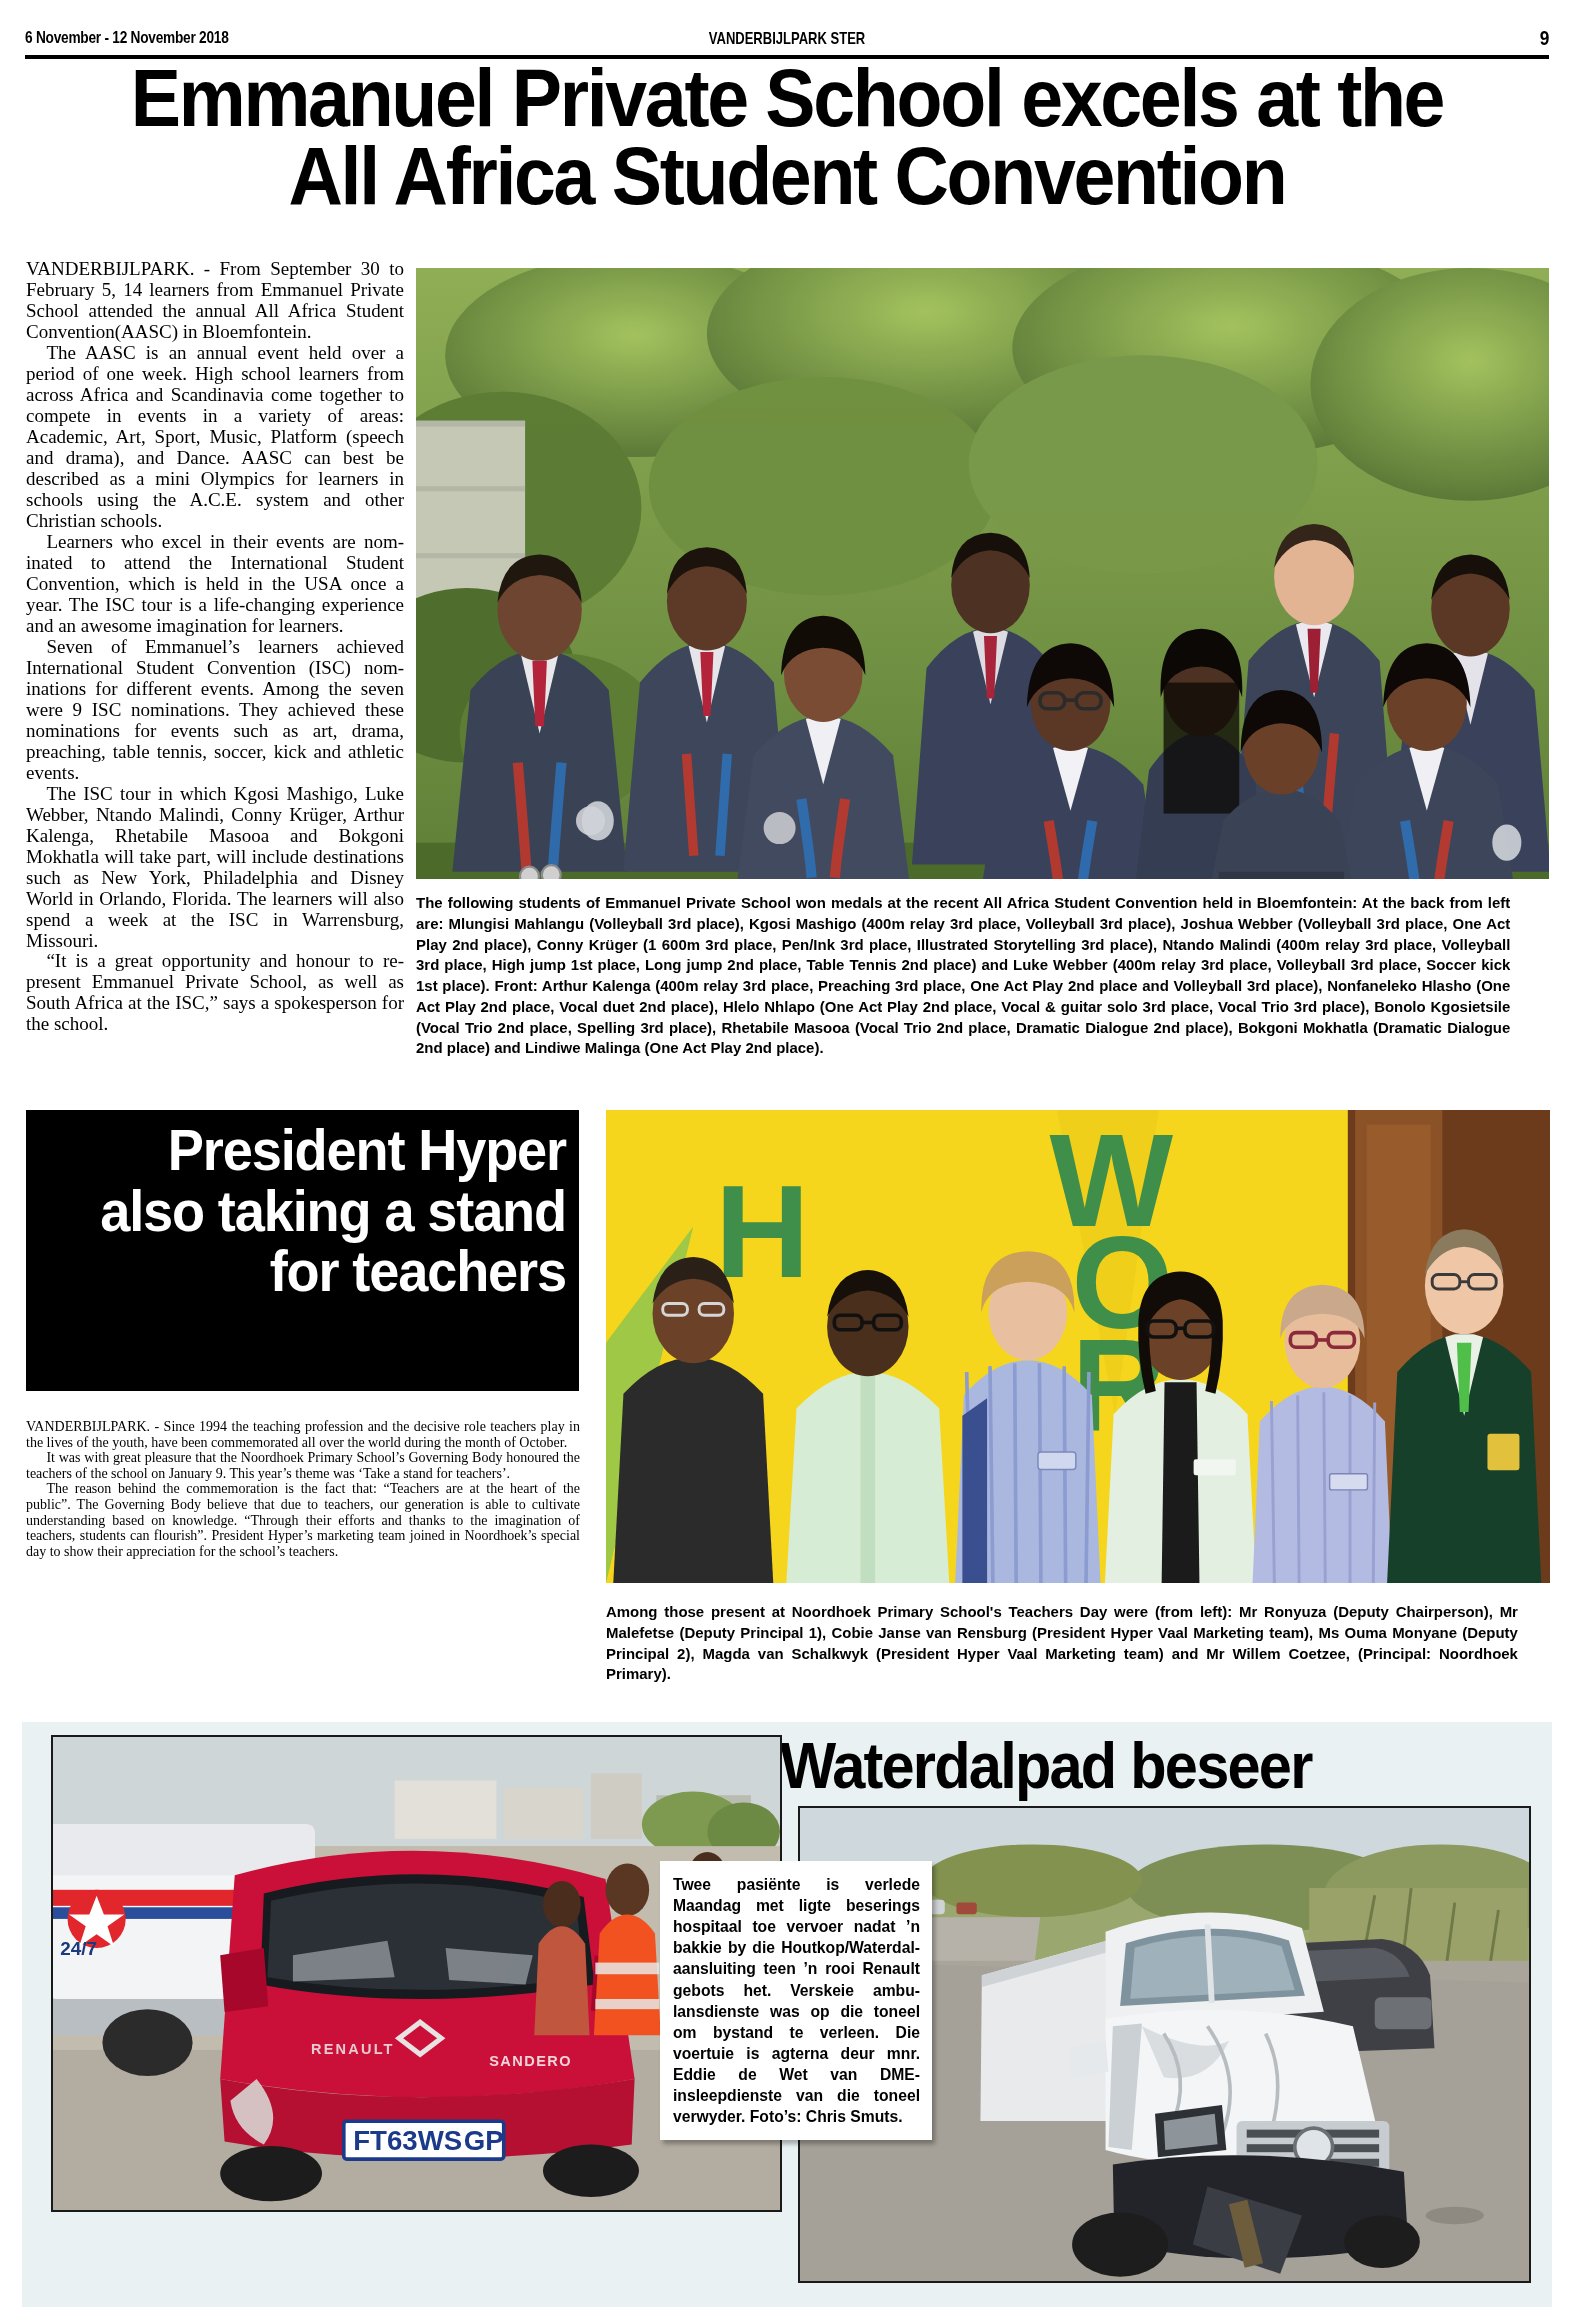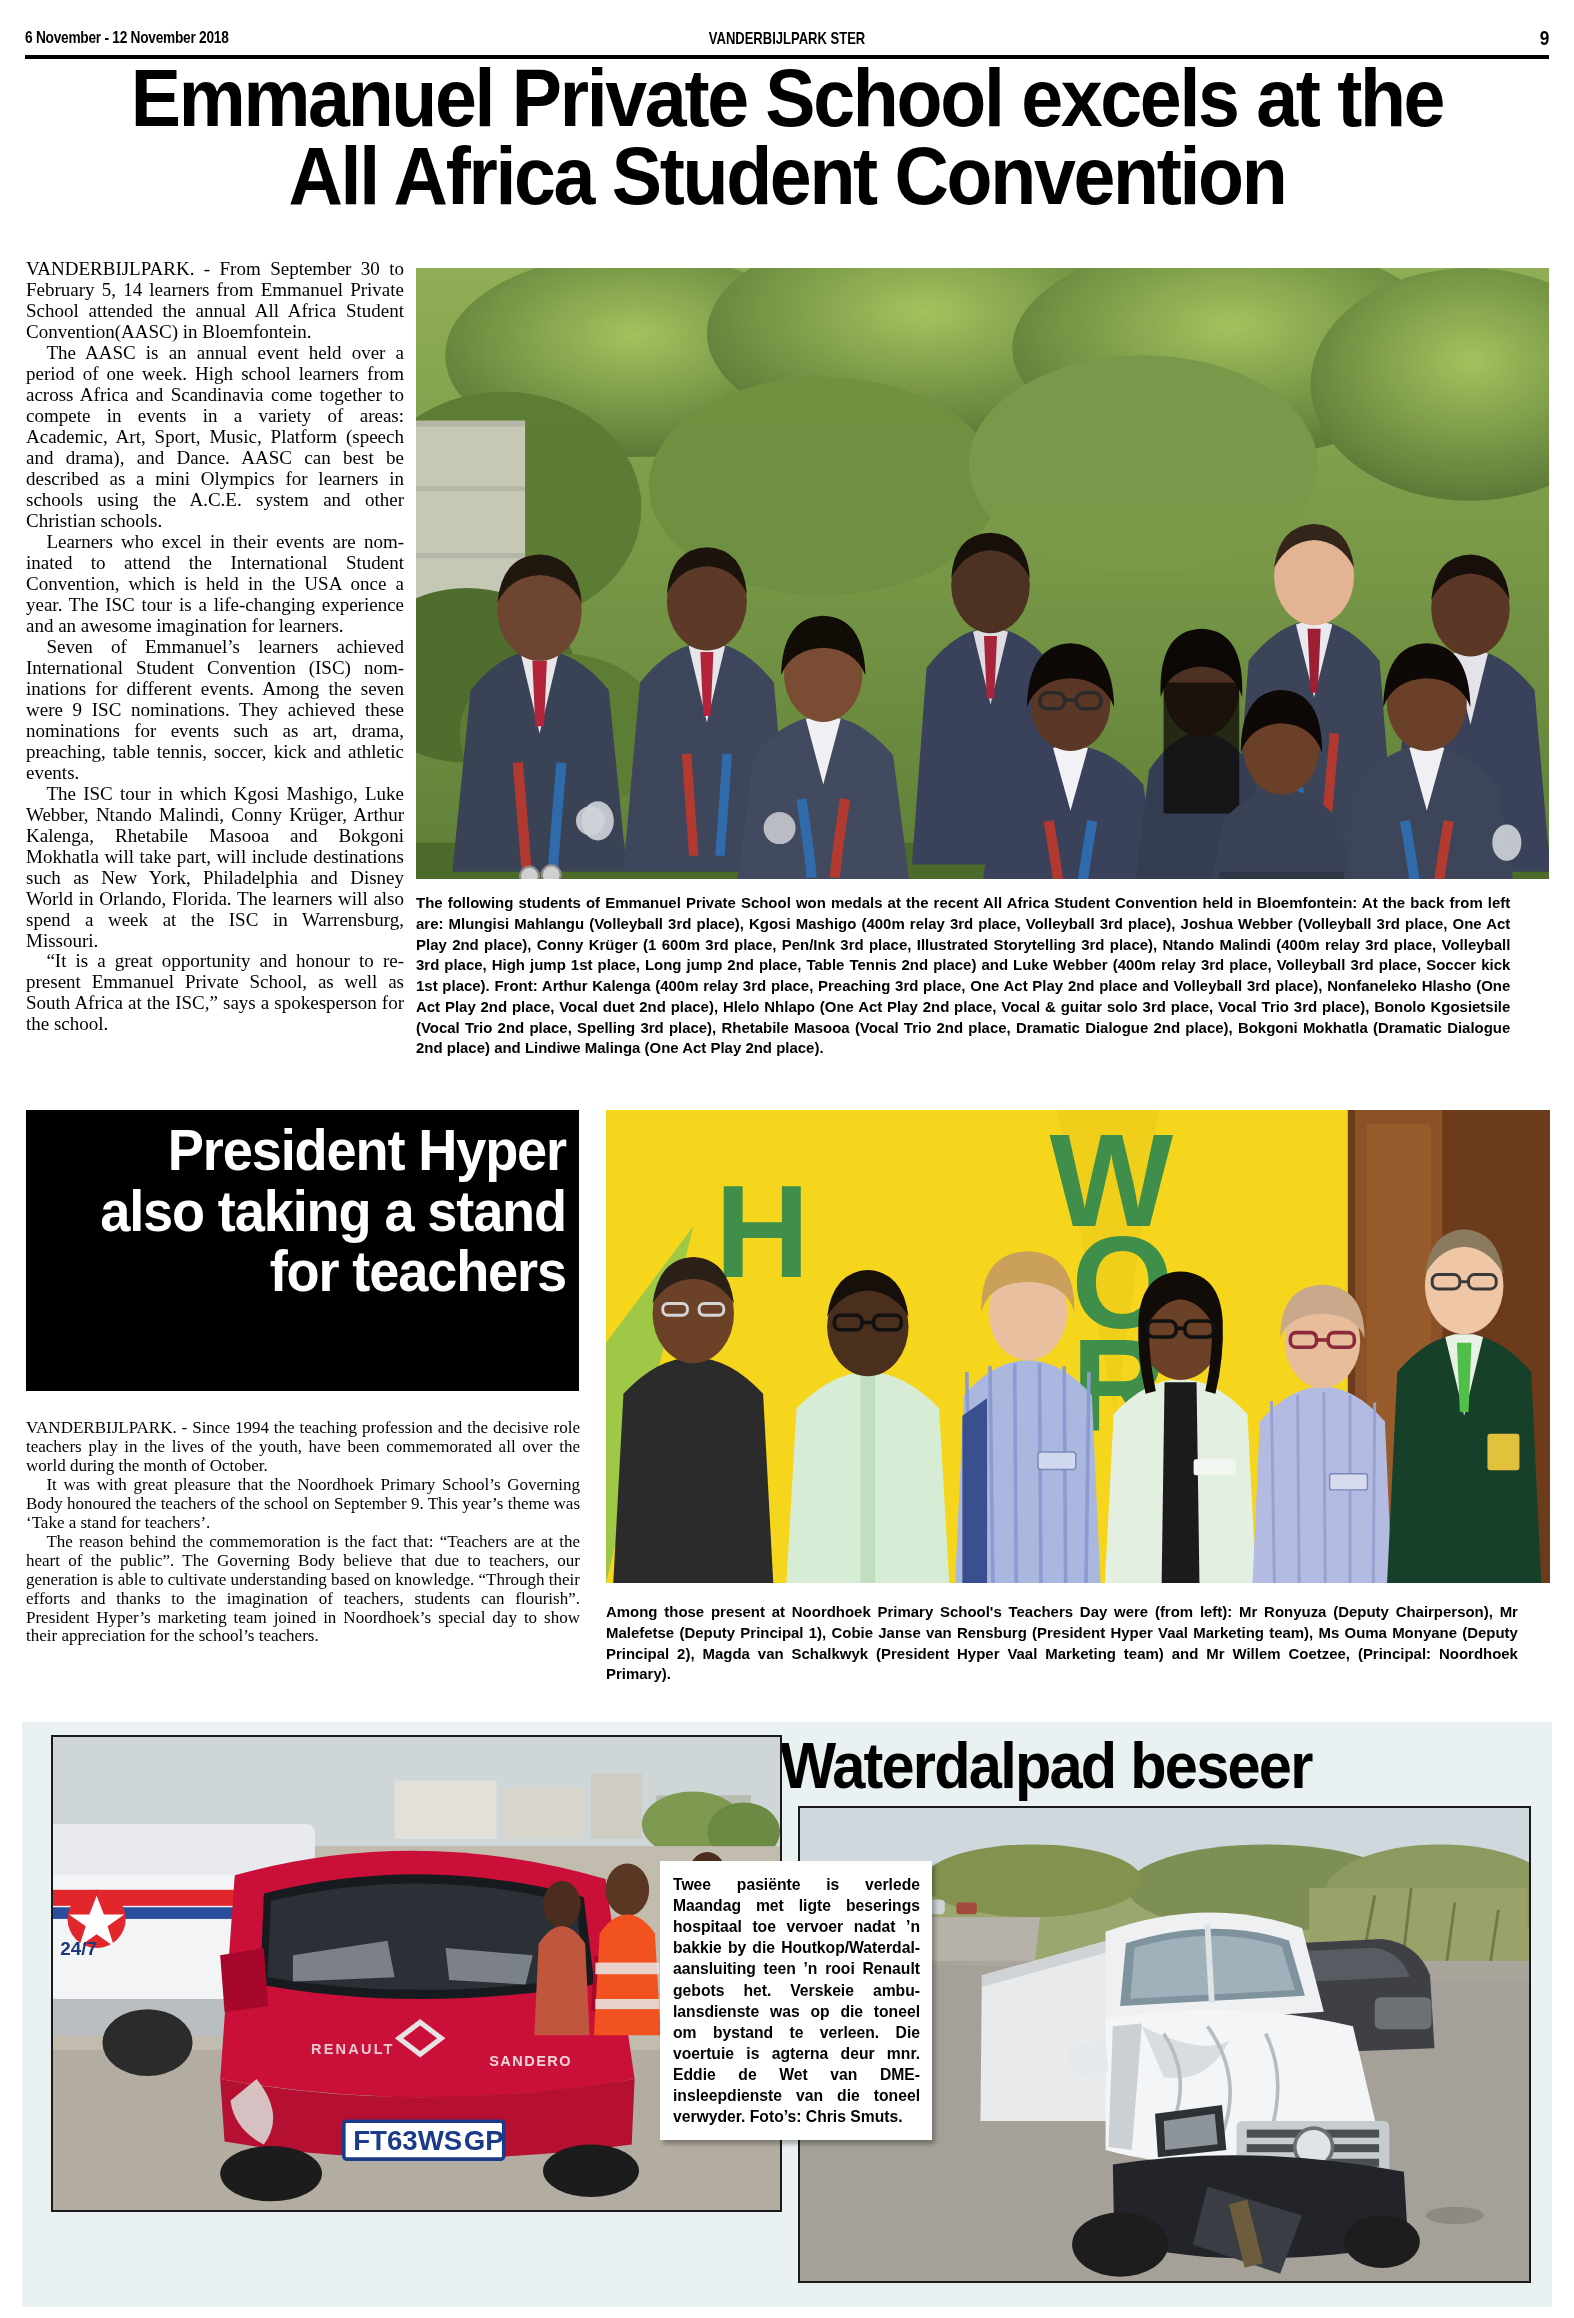--- a/index.html
+++ b/index.html
@@ -30,21 +30,21 @@
   .cap1{position:absolute;left:416px;top:893px;width:1134px;
     font-family:"Liberation Sans",sans-serif;font-weight:bold;font-size:15.5px;line-height:1.34;
     text-align:justify;transform:scaleX(0.965);transform-origin:left top;}
 
   
   .blackbox{position:absolute;left:26px;top:1110px;width:553px;height:281px;background:#000;}
   .blackbox .h2{position:absolute;left:0;right:13px;top:10.2px;text-align:right;color:#fff;
     font-family:"Liberation Sans",sans-serif;font-weight:bold;font-size:57px;line-height:1.06;letter-spacing:-1.2px;
     transform:scaleX(0.95);transform-origin:right top;}
   .col2{position:absolute;left:26px;top:1419px;width:554px;
-    font-family:"Liberation Serif",serif;font-size:17px;line-height:1.115;text-align:justify;}
+    font-family:"Liberation Serif",serif;font-size:14px;line-height:1.115;text-align:justify;}
   .col2 p{margin:0;text-indent:20.4px;}
   .col2 p.first{text-indent:0;}
 
   
   .photo2{position:absolute;left:606px;top:1110px;width:944px;height:473px;overflow:hidden;background:#f4d020;}
   .cap2{position:absolute;left:606px;top:1602px;width:945px;
     font-family:"Liberation Sans",sans-serif;font-weight:bold;font-size:15.5px;line-height:1.34;text-align:justify;
     transform:scaleX(0.965);transform-origin:left top;}
 
   
@@ -220,21 +220,21 @@
   </div>
 
   <div class="cap1">The following students of Emmanuel Private School won medals at the recent All Africa Student Convention held in Bloemfontein: At the back from left are: Mlungisi Mahlangu (Volleyball 3rd place), Kgosi Mashigo (400m relay 3rd place, Volleyball 3rd place), Joshua Webber (Volleyball 3rd place, One Act Play 2nd place), Conny Krüger (1 600m 3rd place, Pen/Ink 3rd place, Illustrated Storytelling 3rd place), Ntando Malindi (400m relay 3rd place, Volleyball 3rd place, High jump 1st place, Long jump 2nd place, Table Tennis 2nd place) and Luke Webber (400m relay 3rd place, Volleyball 3rd place, Soccer kick 1st place). Front: Arthur Kalenga (400m relay 3rd place, Preaching 3rd place, One Act Play 2nd place and Volleyball 3rd place), Nonfaneleko Hlasho (One Act Play 2nd place, Vocal duet 2nd place), Hlelo Nhlapo (One Act Play 2nd place, Vocal &amp; guitar solo 3rd place, Vocal Trio 3rd place), Bonolo Kgosietsile (Vocal Trio 2nd place, Spelling 3rd place), Rhetabile Masooa (Vocal Trio 2nd place, Dramatic Dialogue 2nd place), Bokgoni Mokhatla (Dramatic Dialogue 2nd place) and Lindiwe Malinga (One Act Play 2nd place).</div>
 
   <div class="blackbox">
     <div class="h2">President Hyper also taking a stand for teachers</div>
   </div>
 
   <div class="col2">
     <p class="first">VANDERBIJLPARK. - Since 1994 the teaching profession and the decisive role teachers play in the lives of the youth, have been com­memorated all over the world during the month of October.</p>
-    <p>It was with great pleasure that the Noordhoek Primary School’s Governing Body honoured the teachers of the school on September 9. This year’s theme was ‘Take a stand for teachers’.</p>
+    <p>It was with great pleasure that the Noordhoek Primary School’s Governing Body honoured the teachers of the school on January 9. This year’s theme was ‘Take a stand for teachers’.</p>
     <p>The reason behind the commemoration is the fact that: “Teachers are at the heart of the public”. The Governing Body believe that due to teachers, our generation is able to cultivate understanding based on knowledge. “Through their efforts and thanks to the imagination of teachers, students can flourish”. President Hyper’s marketing team joined in Noordhoek’s special day to show their appreciation for the school’s teachers.</p>
   </div>
 
   <div class="photo2">
     <svg width="944" height="473" viewBox="0 0 1298 650" preserveAspectRatio="none">
 
       <rect x="0" y="0" width="1020" height="650" fill="#f6d61c"></rect>
 
       <polygon points="0,320 120,160 0,650" fill="#9ec845"></polygon>
       <polygon points="620,0 760,0 700,420" fill="#e9c818" opacity="0.45"></polygon>

